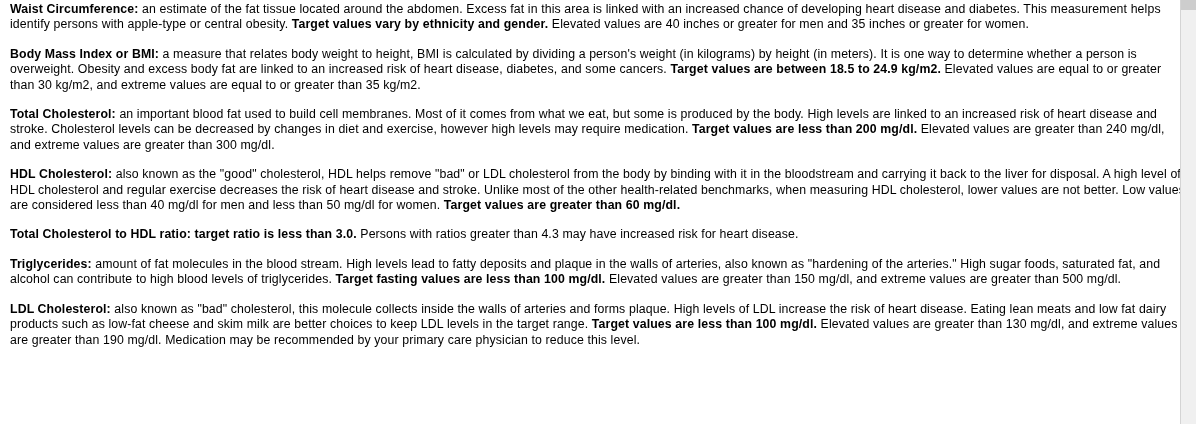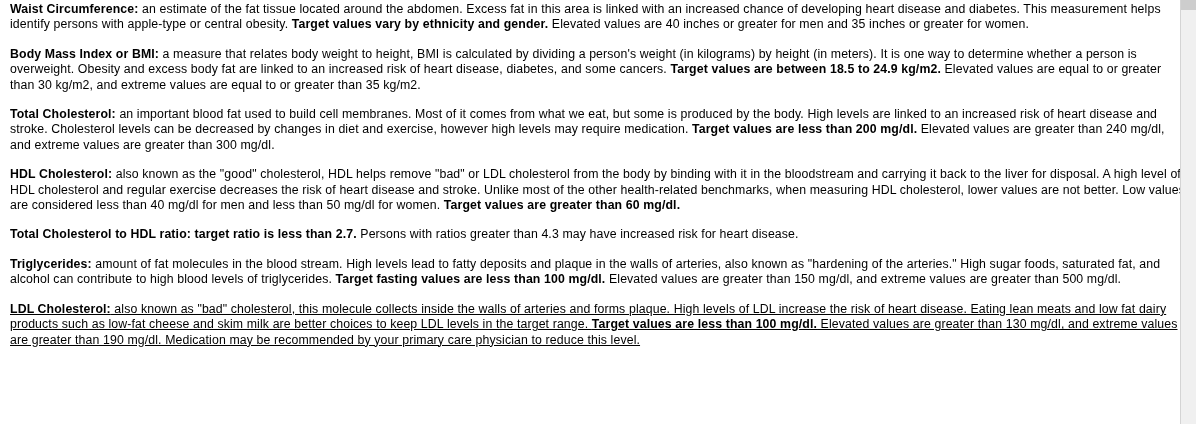--- a/index.html
+++ b/index.html
@@ -27,21 +27,20 @@
   }
   .para {
     font-size: 12.3px;
     line-height: 15.4px;
     margin: 0 0 14px 0;
     text-align: left;
     letter-spacing: 0.01em;
   }
   .para:last-child {
     margin-bottom: 0;
-    text-decoration: underline;
   }
   .b {
     font-weight: bold;
   }
   
   #scroll-gutter {
     position: absolute;
     top: 0;
     right: 0;
     width: 15px;
@@ -75,21 +74,21 @@
 
     <p class="para">
       <span class="b">Total Cholesterol:</span><span> an important blood fat used to build cell membranes. Most of it comes from what we eat, but some is produced by the body. High levels are linked to an increased risk of heart disease and stroke. Cholesterol levels can be decreased by changes in diet and exercise, however high levels may require medication. </span><span class="b">Target values are less than 200 mg/dl.</span><span> Elevated values are greater than 240 mg/dl, and extreme values are greater than 300 mg/dl.</span>
     </p>
 
     <p class="para">
       <span class="b">HDL Cholesterol:</span><span> also known as the "good" cholesterol, HDL helps remove "bad" or LDL cholesterol from the body by binding with it in the bloodstream and carrying it back to the liver for disposal. A high level of HDL cholesterol and regular exercise decreases the risk of heart disease and stroke. Unlike most of the other health-related benchmarks, when measuring HDL cholesterol, lower values are not better. Low values are considered less than 40 mg/dl for men and less than 50 mg/dl for women. </span><span class="b">Target values are greater than 60 mg/dl.</span>
     </p>
 
     <p class="para">
-      <span class="b">Total Cholesterol to HDL ratio: target ratio is less than 2.7.</span><span> Persons with ratios greater than 4.3 may have increased risk for heart disease.</span>
+      <span class="b">Total Cholesterol to HDL ratio: target ratio is less than 3.0.</span><span> Persons with ratios greater than 4.3 may have increased risk for heart disease.</span>
     </p>
 
     <p class="para">
       <span class="b">Triglycerides:</span><span> amount of fat molecules in the blood stream. High levels lead to fatty deposits and plaque in the walls of arteries, also known as "hardening of the arteries." High sugar foods, saturated fat, and alcohol can contribute to high blood levels of triglycerides. </span><span class="b">Target fasting values are less than 100 mg/dl.</span><span> Elevated values are greater than 150 mg/dl, and extreme values are greater than 500 mg/dl.</span>
     </p>
 
     <p class="para">
       <span class="b">LDL Cholesterol:</span><span> also known as "bad" cholesterol, this molecule collects inside the walls of arteries and forms plaque. High levels of LDL increase the risk of heart disease. Eating lean meats and low fat dairy products such as low-fat cheese and skim milk are better choices to keep LDL levels in the target range. </span><span class="b">Target values are less than 100 mg/dl.</span><span> Elevated values are greater than 130 mg/dl, and extreme values are greater than 190 mg/dl. Medication may be recommended by your primary care physician to reduce this level.</span>
     </p>
 

